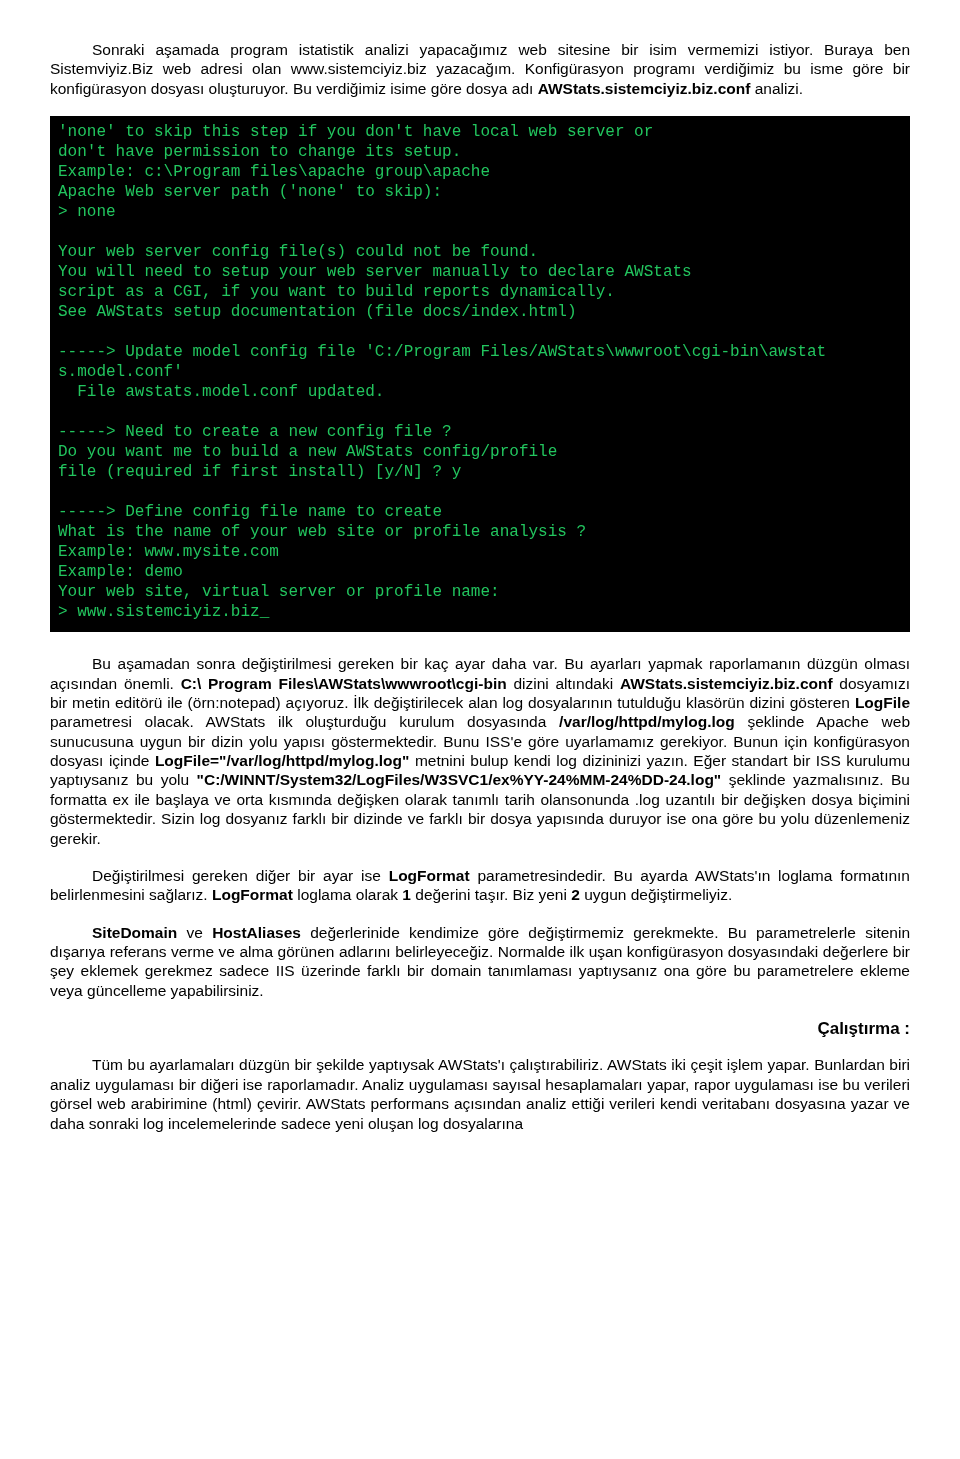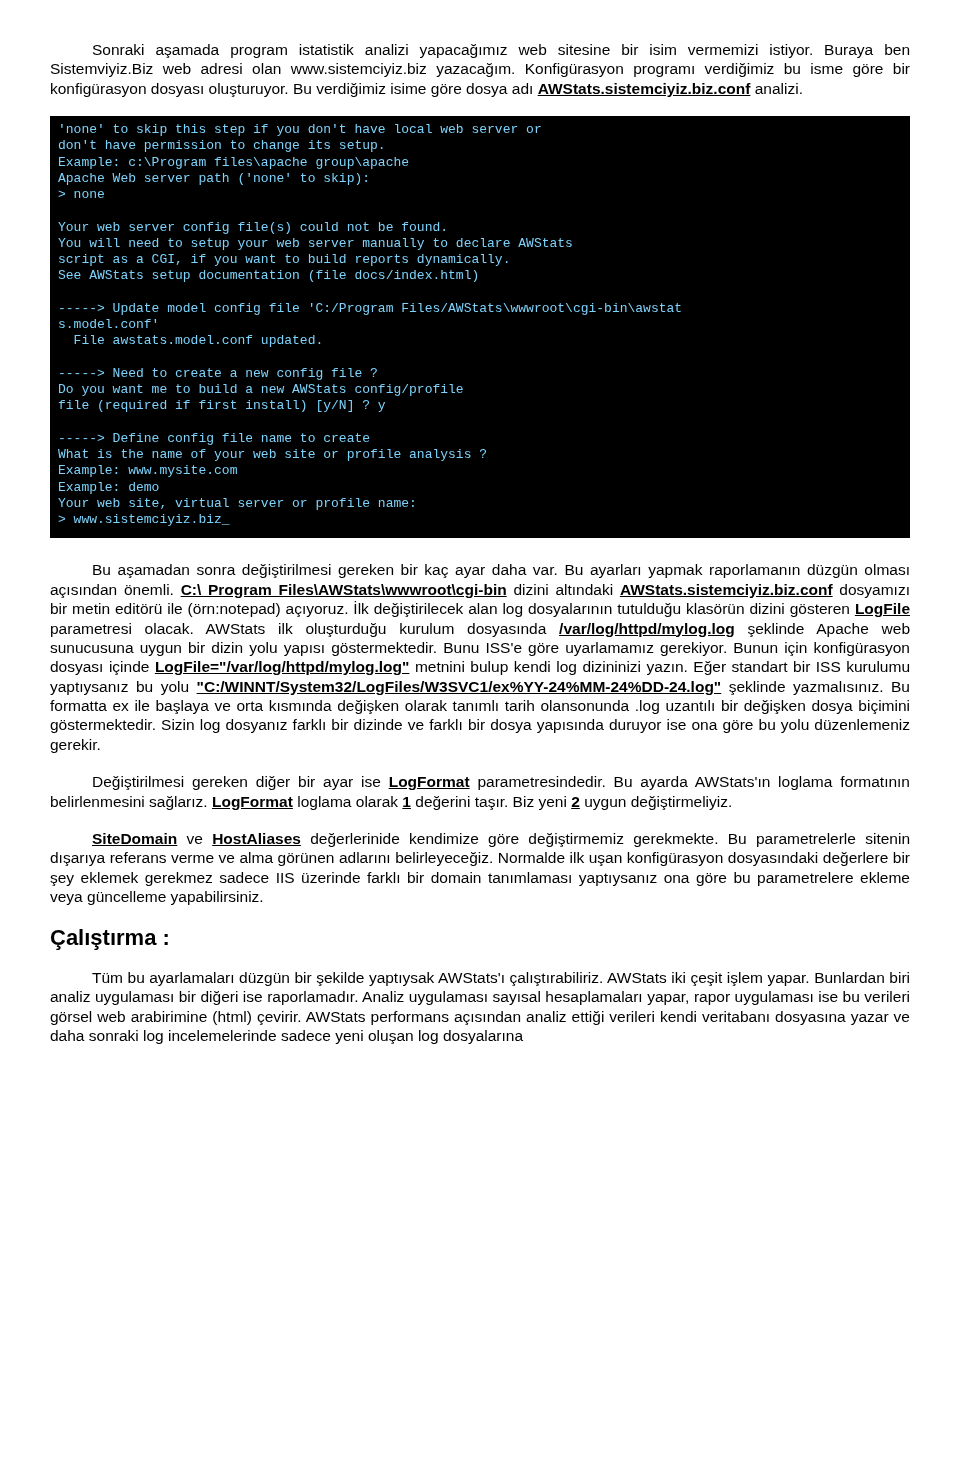--- a/index.html
+++ b/index.html
@@ -10,31 +10,31 @@
     line-height: 1.25;
     color: #000;
     background: #fff;
     width: 960px;
     box-sizing: border-box;
   }
   p { margin: 0 0 18px 0; text-align: justify; }
   .indent { text-indent: 42px; }
   .terminal {
     background: #000;
-    color: #7dd3fc;
+    color: #22c55e;
     font-family: "Courier New", monospace;
-    font-size: 13px;
+    font-size: 16px;
     line-height: 1.25;
     padding: 6px 8px 10px 8px;
     white-space: pre;
     margin: 8px 0 22px 0;
     overflow: hidden;
   }
-  .b { font-weight: bold; text-decoration: underline; }
-  h3 { font-size: 22px; margin: 0 0 16px 0; }
+  .b { font-weight: bold; }
+  h3 { font-size: 17px; margin: 0 0 16px 0; text-align: right; }
 </style>
 </head>
 <body>
 
 <p class="indent"><span>Sonraki aşamada program istatistik analizi yapacağımız web sitesine bir isim vermemizi istiyor. Buraya ben Sistemviyiz.Biz web adresi olan www.sistemciyiz.biz yazacağım. Konfigürasyon programı verdiğimiz bu isme göre bir konfigürasyon dosyası oluşturuyor. Bu verdiğimiz isime göre dosya adı </span><span class="b">AWStats.sistemciyiz.biz.conf</span><span> analizi.</span></p>
 
 <div class="terminal">'none' to skip this step if you don't have local web server or
 don't have permission to change its setup.
 Example: c:\Program files\apache group\apache
 Apache Web server path ('none' to skip):

